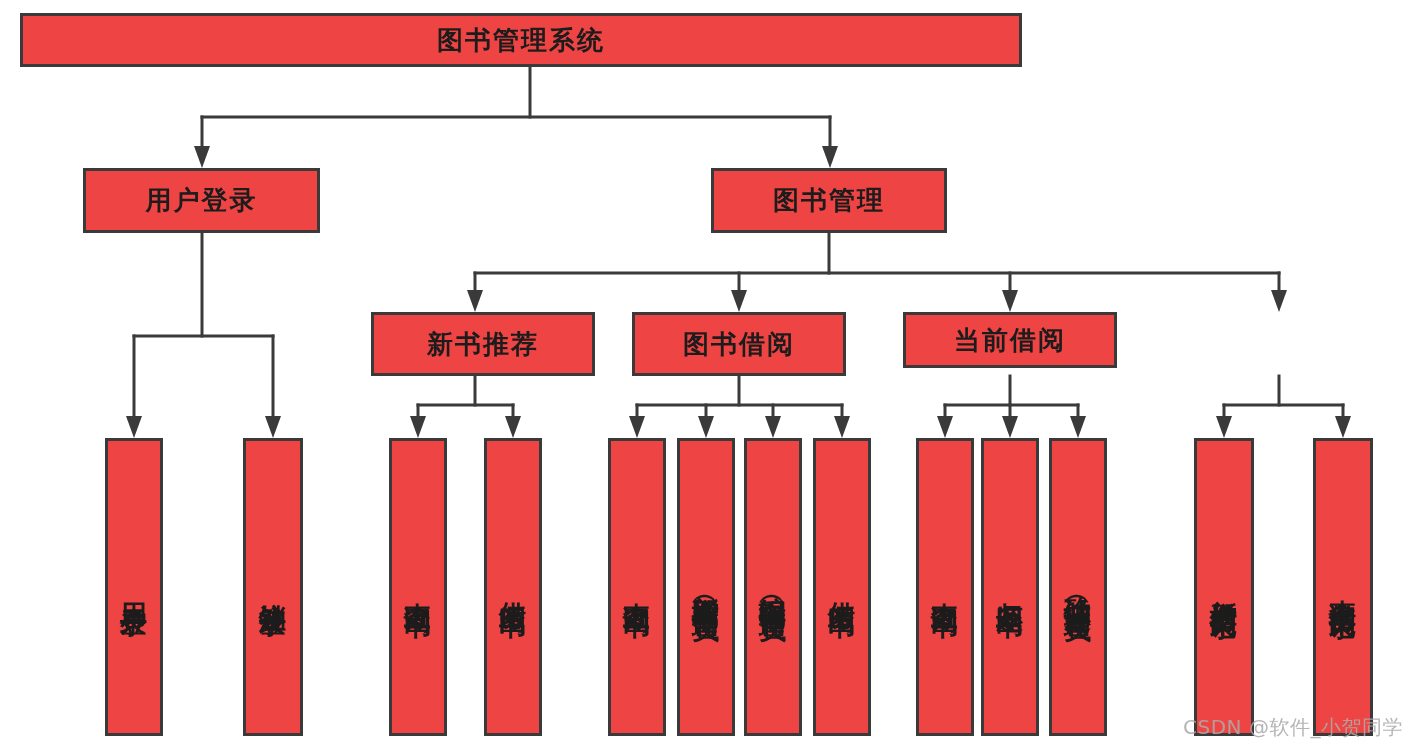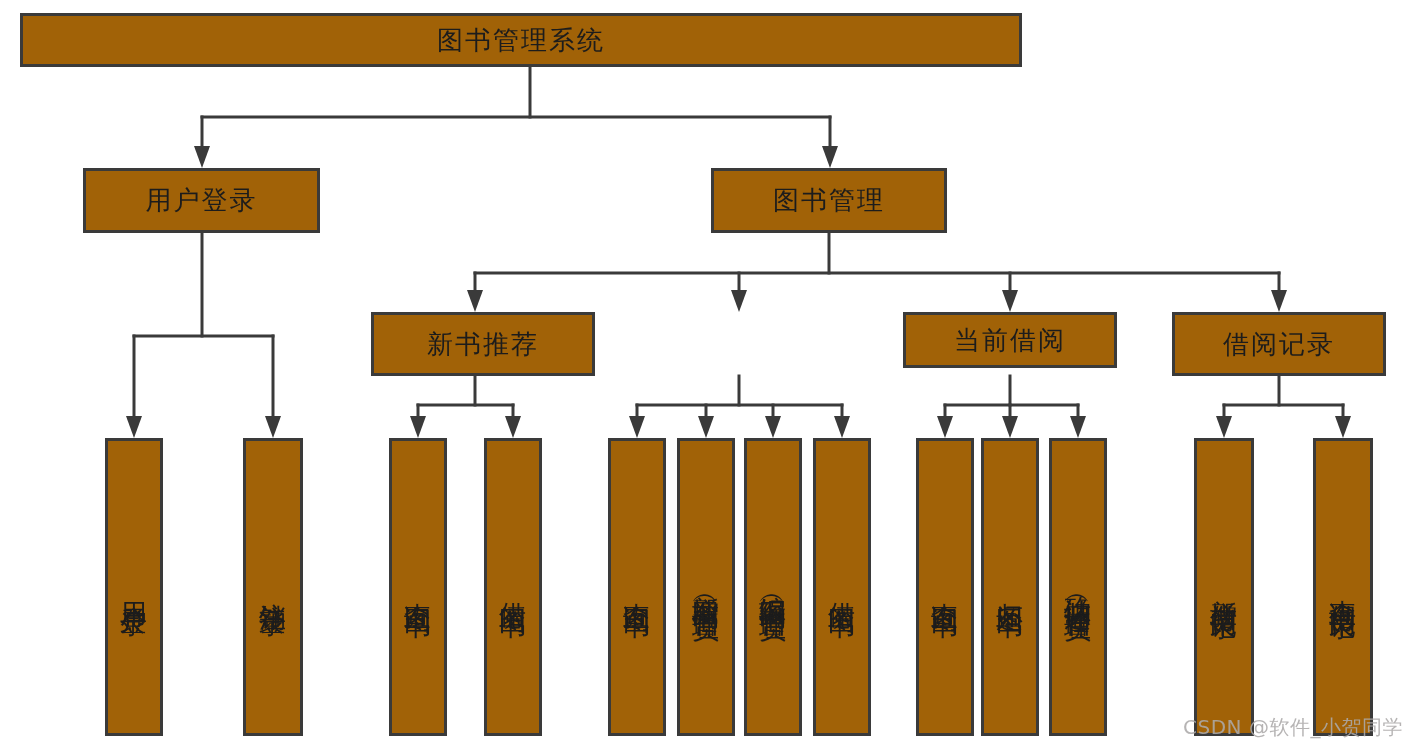--- a/index.html
+++ b/index.html
@@ -13,26 +13,27 @@
   }
   svg.connectors {
     position: absolute;
     left: 0; top: 0;
     width: 1405px; height: 747px;
     z-index: 1;
   }
   .box {
     position: absolute;
     box-sizing: border-box;
-    background: #a16207;
+    background: #ef4444;
     border: 3px solid #3a3a3a;
     display: flex;
     align-items: center;
     justify-content: center;
     z-index: 2;
+    font-weight: bold;
   }
   .hlabel {
     font-size: 26px;
     letter-spacing: 2px;
     color: #1c1c1c;
     white-space: nowrap;
   }
   .vlabel {
     writing-mode: vertical-rl;
     text-orientation: mixed;
@@ -119,25 +120,25 @@
   <div class="box" style="left:83px; top:168px; width:237px; height:65px;">
     <span class="hlabel">用户登录</span>
   </div>
   <div class="box" style="left:711px; top:168px; width:236px; height:65px;">
     <span class="hlabel">图书管理</span>
   </div>
 
   <div class="box" style="left:363px; top:312px; width:224px; height:64px;margin-left:8px;">
     <span class="hlabel">新书推荐</span>
   </div>
+  <div class="box" style="left:632px; top:312px; width:214px; height:64px;">
+    <span class="hlabel">图书借阅</span>
+  </div>
   <div class="box" style="left:903px; top:312px; width:214px; height:56px;">
     <span class="hlabel">当前借阅</span>
-  </div>
-  <div class="box" style="left:1172px; top:312px; width:214px; height:64px;">
-    <span class="hlabel">借阅记录</span>
   </div>
 
   <div class="box" style="left:105px; top:438px; width:58px; height:298px;">
     <span class="vlabel">用户登录</span>
   </div>
   <div class="box" style="left:243px; top:438px; width:60px; height:298px;">
     <span class="vlabel">注销登录</span>
   </div>
 
   <div class="box" style="left:389px; top:438px; width:58px; height:298px;">

